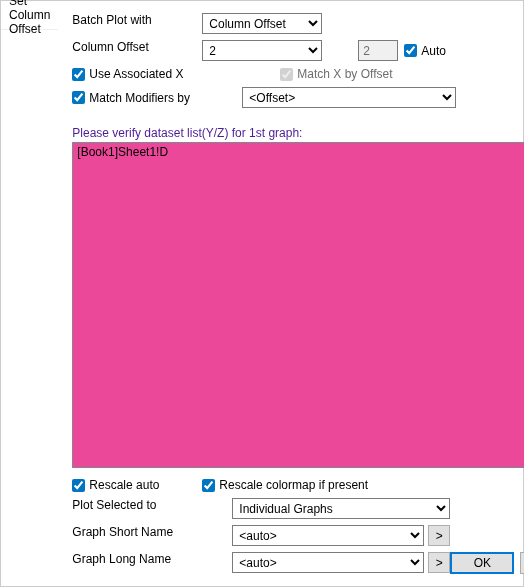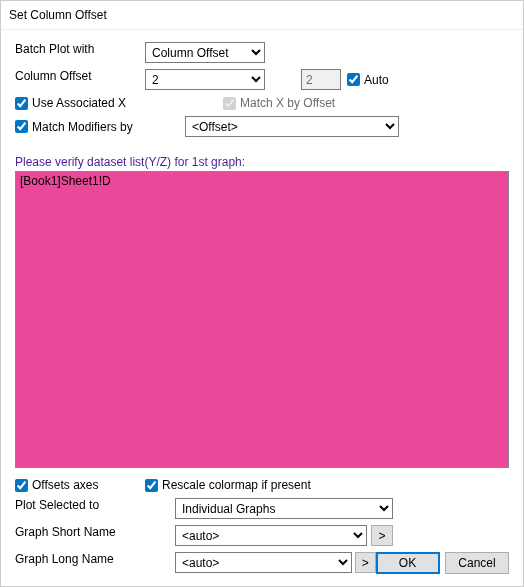--- a/index.html
+++ b/index.html
@@ -10,21 +10,21 @@
     background: #fff;
     color: #000;
   }
   .window {
     width: 524px;
     height: 587px;
     box-sizing: border-box;
     background: #fff;
     border: 1px solid #ccc;
     display: flex;
-    flex-direction: column;
+    flex-direction: row;
   }
   .titlebar {
     height: 28px;
     display: flex;
     align-items: center;
     padding: 0 8px;
     background: #fff;
     border-bottom: 1px solid #eee;
   }
   .content {
@@ -174,21 +174,21 @@
 
     <div class="hint">Please verify dataset list(Y/Z) for 1st graph:</div>
 
     <div class="listbox">
       <div>[Book1]Sheet1!D</div>
     </div>
 
     <div class="row">
       <label class="chk label-col">
         <input type="checkbox" checked="" style="">
-        <span>Offsets axes</span>
+        <span>Rescale auto</span>
       </label>
       <label class="chk">
         <input type="checkbox" checked="" style="">
         <span>Rescale colormap if present</span>
       </label>
     </div>
 
     <div class="row">
       <span class="label-col" style="width:160px">Plot Selected to</span>
       <select class="combo-wide" style="width:218px">

